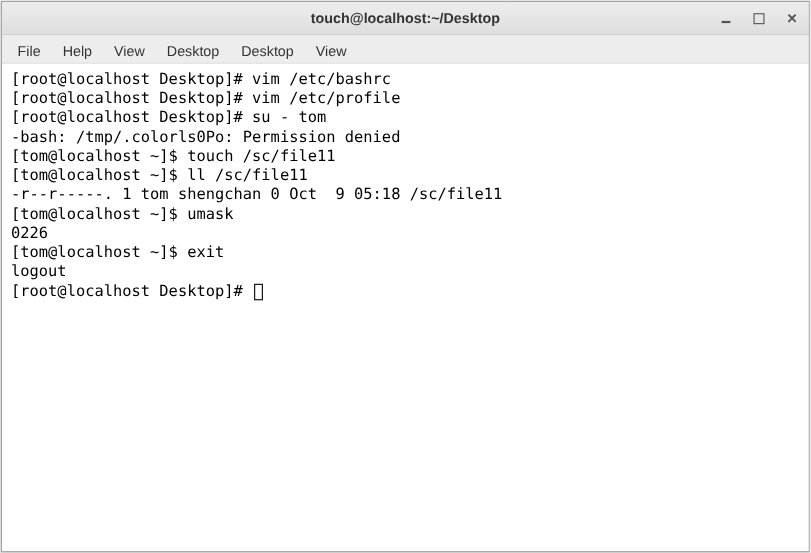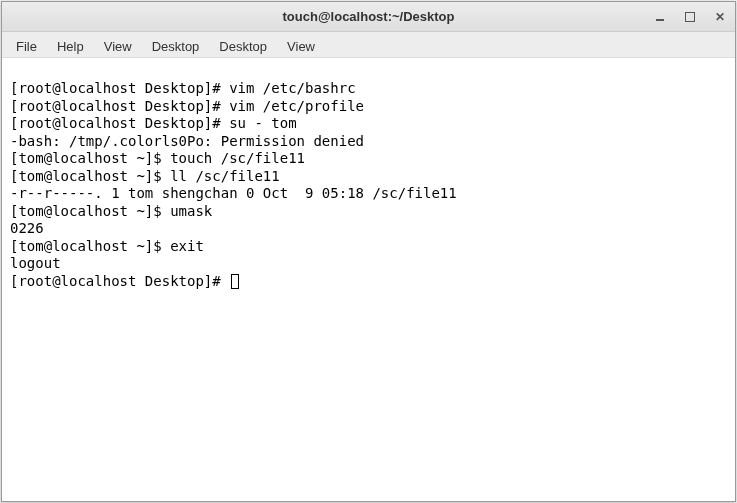--- a/index.html
+++ b/index.html
@@ -97,21 +97,20 @@
       flex: 1;
       background: #ffffff;
       padding: 6px 8px;
       font-family: "DejaVu Sans Mono", "Liberation Mono", monospace;
       font-size: 14px;
       line-height: 1.25;
       color: #000;
       white-space: pre;
       overflow: hidden;
       position: relative;
-      margin-top: 16px;
     }
     .term-line {
       display: block;
     }
     .cursor-block {
       display: inline-block;
       width: 8px;
       height: 15px;
       border: 1px solid #000;
       vertical-align: text-bottom;

